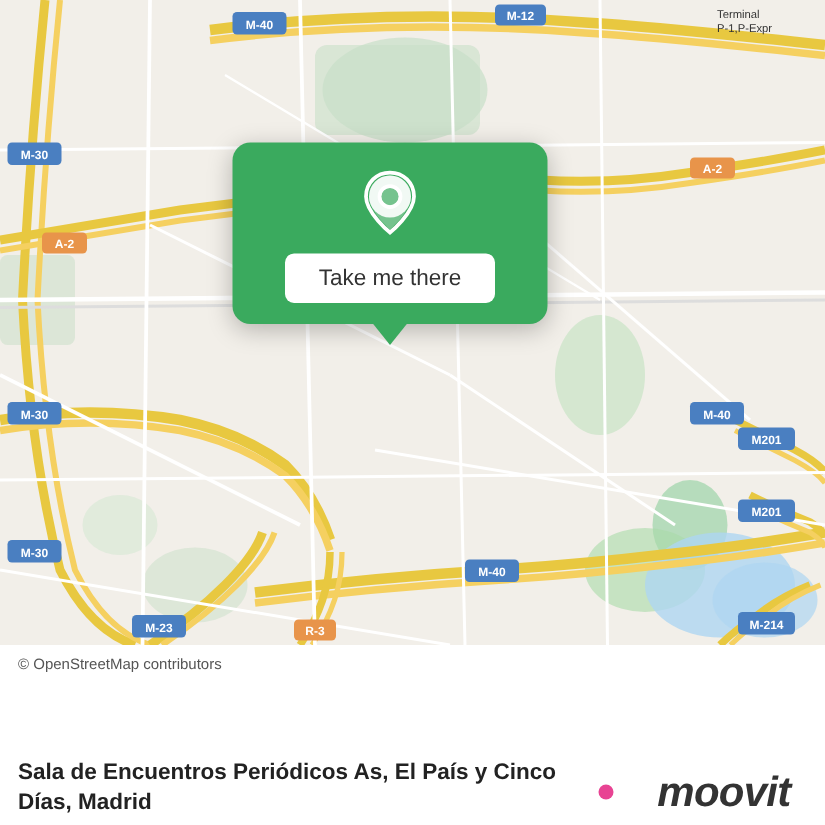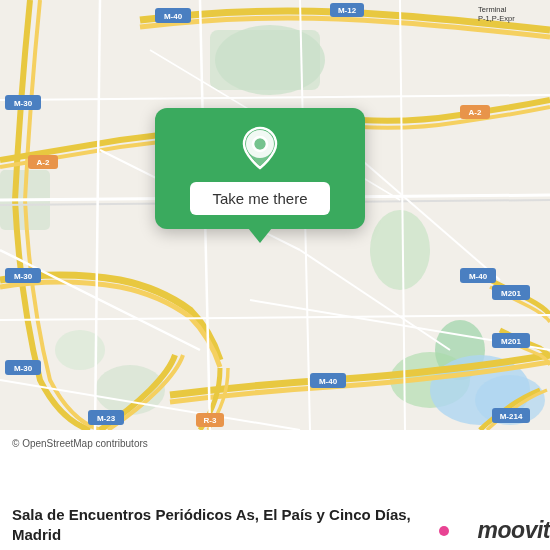--- a/index.html
+++ b/index.html
@@ -24,21 +24,21 @@
     .map-bg {
       width: 100%;
       height: 100%;
       position: absolute;
       top: 0; left: 0;
     }
 
     
     .popup-card {
       position: absolute;
-      top: 108px;
+      top: 95px;
       left: 155px;
       width: 210px;
       background: #3aaa5e;
       border-radius: 12px;
       display: flex;
       flex-direction: column;
       align-items: center;
       padding: 18px 20px 14px 20px;
       box-shadow: 0 4px 16px rgba(0,0,0,0.25);
       z-index: 10;
@@ -73,21 +73,21 @@
       font-weight: 500;
       cursor: pointer;
       white-space: nowrap;
     }
 
     
     .bottom-panel {
       width: 550px;
       height: 120px;
       background: white;
-      padding: 8px 0 6px 12px;
+      padding: 8px 23px 6px 12px;
       display: flex;
       flex-direction: column;
       justify-content: space-between;
     }
 
     .osm-attribution {
       font-size: 10px;
       color: #555;
       margin-bottom: 4px;
     }
@@ -105,21 +105,21 @@
     }
 
     .moovit-logo {
       display: flex;
       align-items: center;
       justify-content: flex-end;
       margin-top: 4px;
     }
 
     .moovit-text {
-      font-size: 23px;
+      font-size: 28px;
       font-weight: bold;
       color: #333;
       font-style: italic;
       letter-spacing: -0.5px;
       margin-left: 28px;
     }
 
     .moovit-dot {
       display: inline-block;
       width: 10px;

